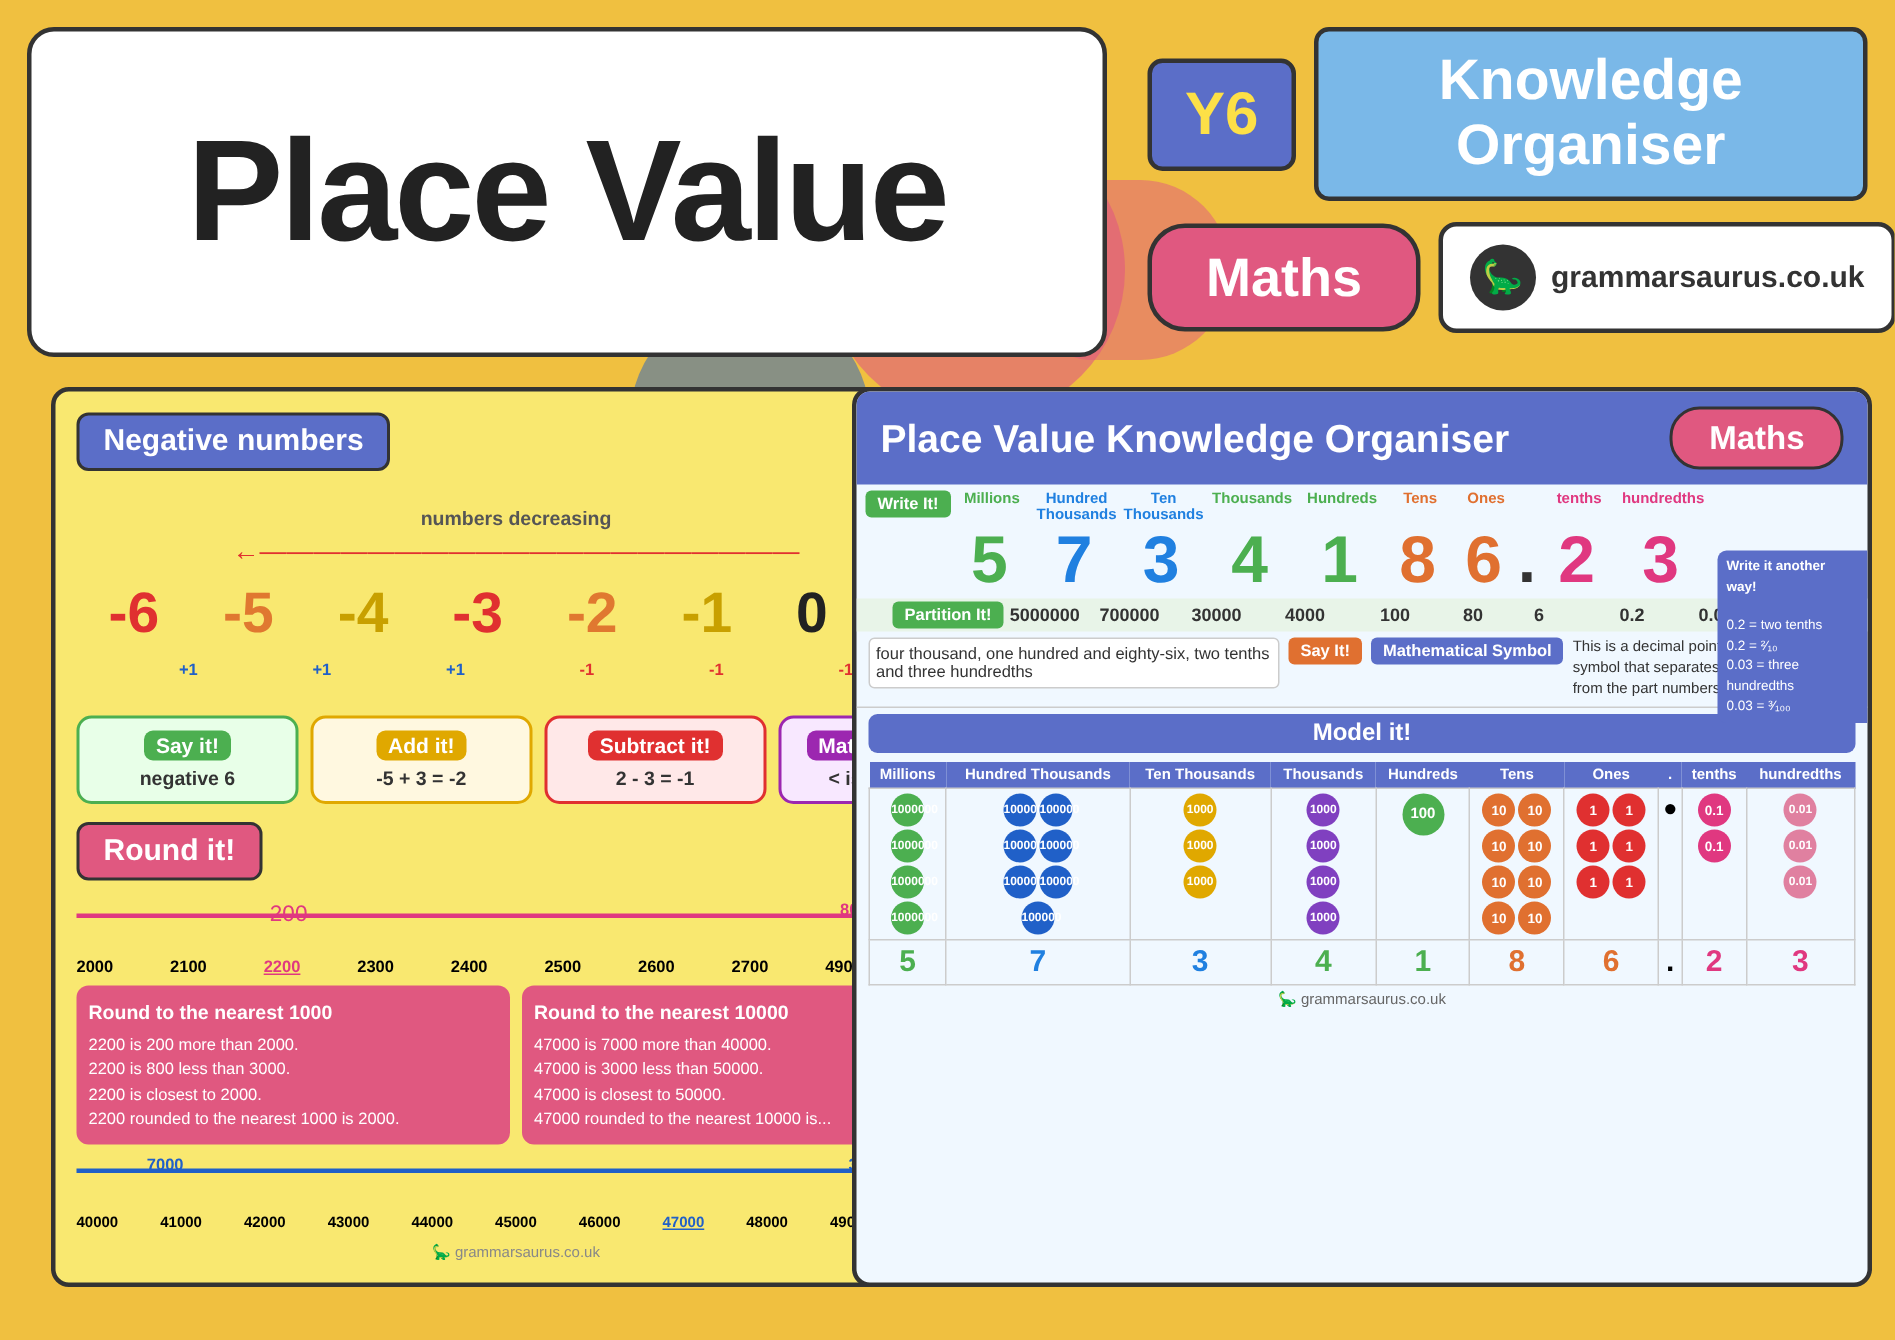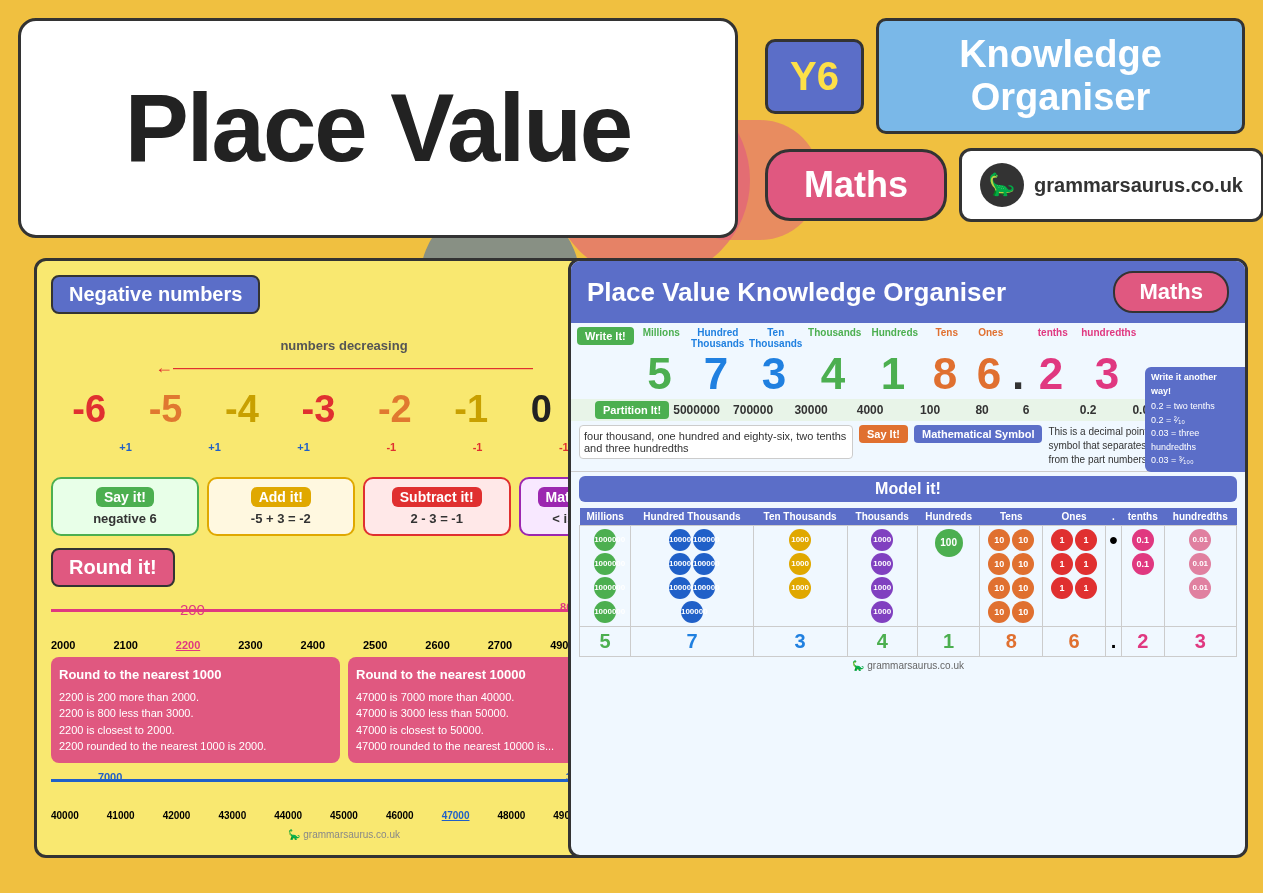--- a/index.html
+++ b/index.html
@@ -586,21 +586,21 @@
         <span style="color:#4caf50;">Thousands</span>
         <span style="color:#4caf50;">Hundreds</span>
         <span style="color:#e07030;">Tens</span>
         <span style="color:#e07030;">Ones</span>
         <span></span>
         <span style="color:#e03880;">tenths</span>
         <span style="color:#e03880;">hundredths</span>
       </div>
 
       <div class="write-another-box">
-        <div style="font-weight:900; font-size:9px; margin-bottom:2px;">Write it another way!</div>
+        <div style="font-weight:900; font-size:9px; margin-bottom:12px;">Write it another way!</div>
         <div>0.2 = two tenths</div>
         <div>0.2 = ²⁄₁₀</div>
         <div>0.03 = three hundredths</div>
         <div>0.03 = ³⁄₁₀₀</div>
       </div>
     </div>
 
     <div style="display:flex; align-items:center; padding:0 6px 0 61px; gap:0;">
       <div style="display:grid; grid-template-columns: 55px 58px 58px 60px 60px 44px 44px 14px 52px 60px; width:100%; text-align:center; align-items:center;">
         <span style="font-size:44px; font-weight:900; color:#4caf50;">5</span>

